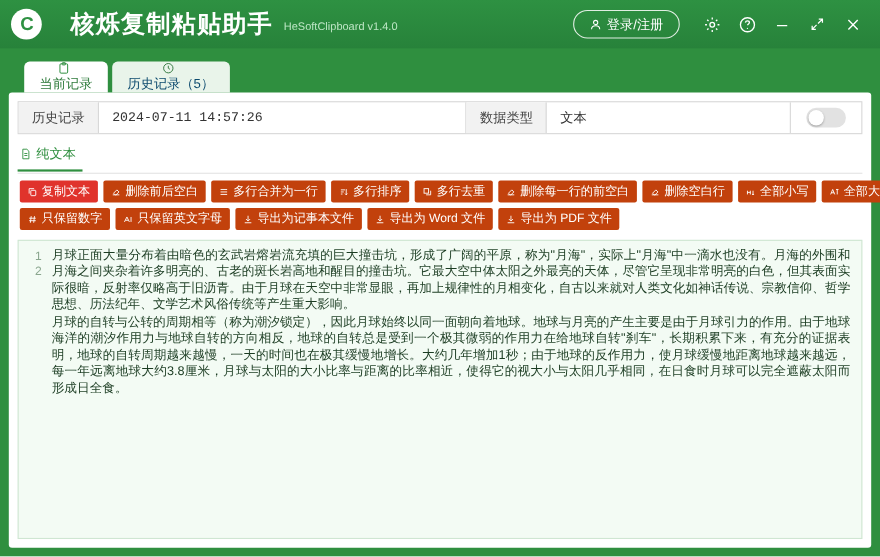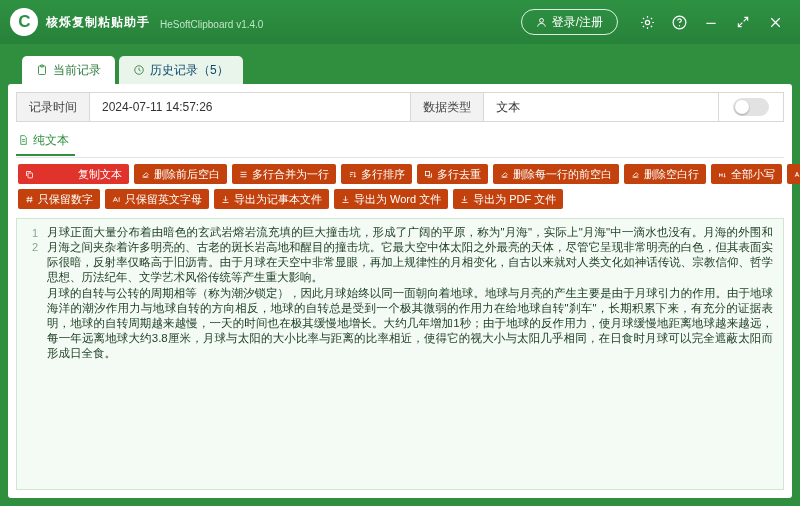--- a/index.html
+++ b/index.html
@@ -32,26 +32,27 @@
     background: #ffffff;
     color: #2e9142;
     font-weight: bold;
     font-size: 17px;
     display: flex; align-items: center; justify-content: center;
     margin-right: 8px;
     letter-spacing: -1px;
     flex: none;
   }
   .app-title {
-    font-size: 12px;
+    font-size: 22px;
     font-weight: bold;
     color: #ffffff;
     letter-spacing: 1px;
     margin-right: 10px;
     white-space: nowrap;
+    margin-left: 18px;
   }
   .app-version {
     font-size: 10px;
     color: #bde6c4;
     white-space: nowrap;
     margin-top: 4px;
   }
   .spacer { flex: 1 1 auto; }
   .login-btn {
     height: 26px;
@@ -98,20 +99,21 @@
   .tab {
     height: 28px;
     background: #ffffff;
     border-radius: 5px 5px 0 0;
     display: flex; align-items: center;
     padding: 0 14px;
     font-size: 12px;
     color: #2d7a3a;
     cursor: pointer;
     white-space: nowrap;
+    flex-direction: column;
   }
   .tab .ticon { margin-right: 5px; display: inline-flex; }
   .tab.inactive { background: #e9f4ea; color: #0c4a6e; }
   .panel {
     background: #ffffff;
     border-radius: 3px;
     flex: 1 1 auto;
     display: flex;
     flex-direction: column;
     min-height: 0;
@@ -135,21 +137,21 @@
     color: #444;
     white-space: nowrap;
   }
   .cell-value {
     display: flex; align-items: center;
     padding: 0 12px;
     border-right: 1px solid #d8d8d8;
     color: #333;
     white-space: nowrap;
   }
-  .cell-value.grow { flex: 1 1 auto; }
+  .cell-value.grow { flex: 1 1 auto; font-family: Liberation Mono, monospace; }
   .cell-last { border-right: none; }
   .toggle {
     width: 36px; height: 18px;
     background: #e2e2e2;
     border-radius: 9px;
     position: relative;
     cursor: pointer;
     flex: none;
   }
   .toggle .knob {
@@ -195,21 +197,21 @@
     font-size: 11px;
     border-radius: 2px;
     display: inline-flex;
     align-items: center;
     padding: 0 7px;
     white-space: nowrap;
     cursor: pointer;
     border: none;
     line-height: 1;
   }
-  .gbtn.red { background: #e0332c; gap: 40px; }
+  .gbtn.red { background: #e0332c; }
   .gbtn .bico {
     margin-right: 4px;
     display: inline-flex;
     align-items: center;
   }
   
   .content {
     flex: 1 1 auto;
     border: 1px solid #cfe6d2;
     background: #f3fbf4;
@@ -309,21 +311,21 @@
               <path d="M12 7.5V12l3 2"></path>
           </svg>
         </span>
         <span>历史记录（5）</span>
       </div>
     </div>
 
     <div class="panel">
 
       <div class="inforow">
-        <div class="cell-label">记录时间</div>
+        <div class="cell-label">历史记录</div>
         <div class="cell-value grow">2024-07-11 14:57:26</div>
         <div class="cell-label">数据类型</div>
         <div class="cell-value grow">文本</div>
         <div class="cell-value cell-last" style="padding:0 14px;">
           <div class="toggle">
             <div class="knob"></div>
           </div>
         </div>
       </div>
 

